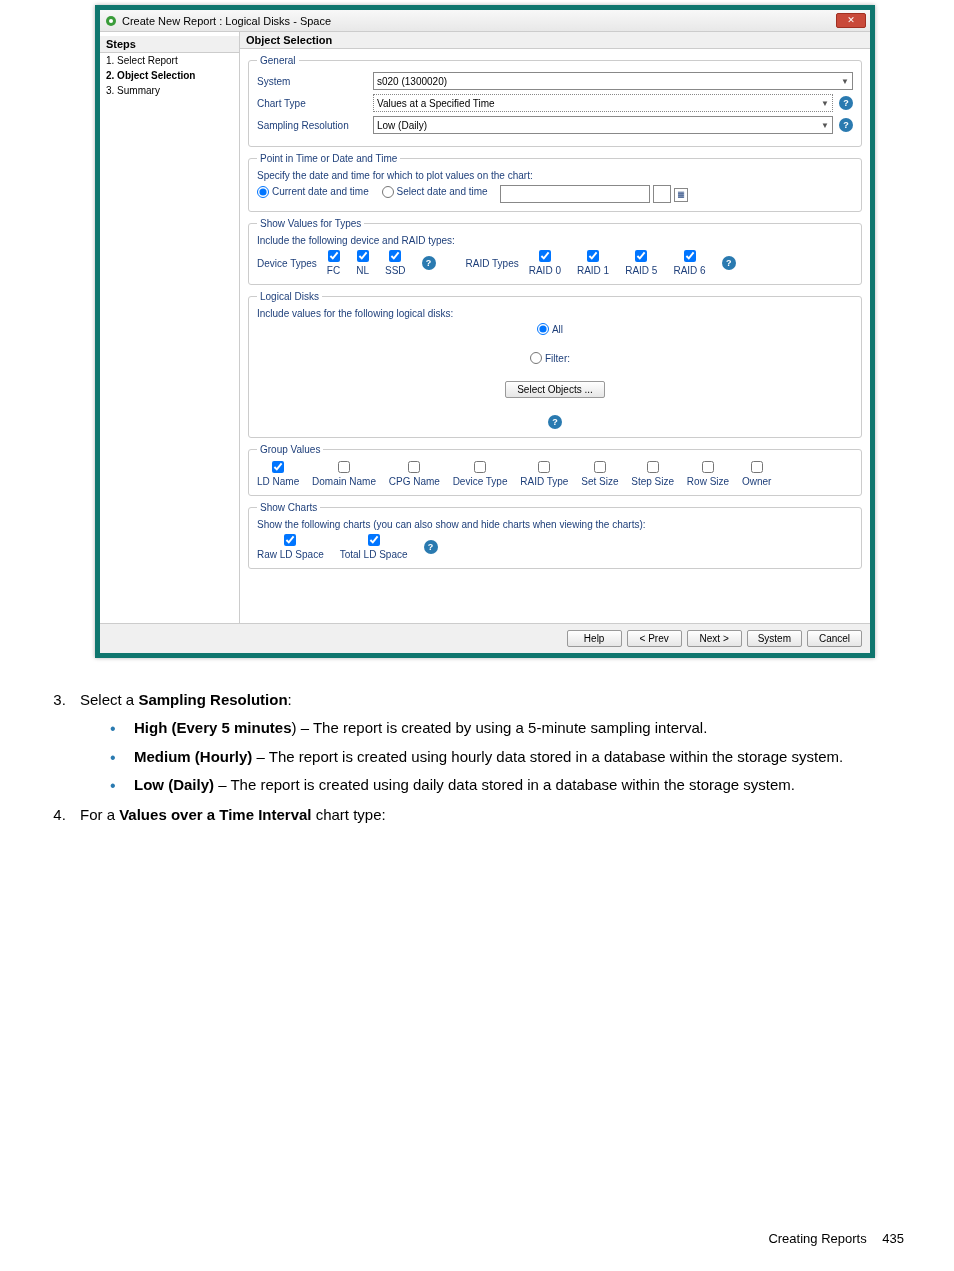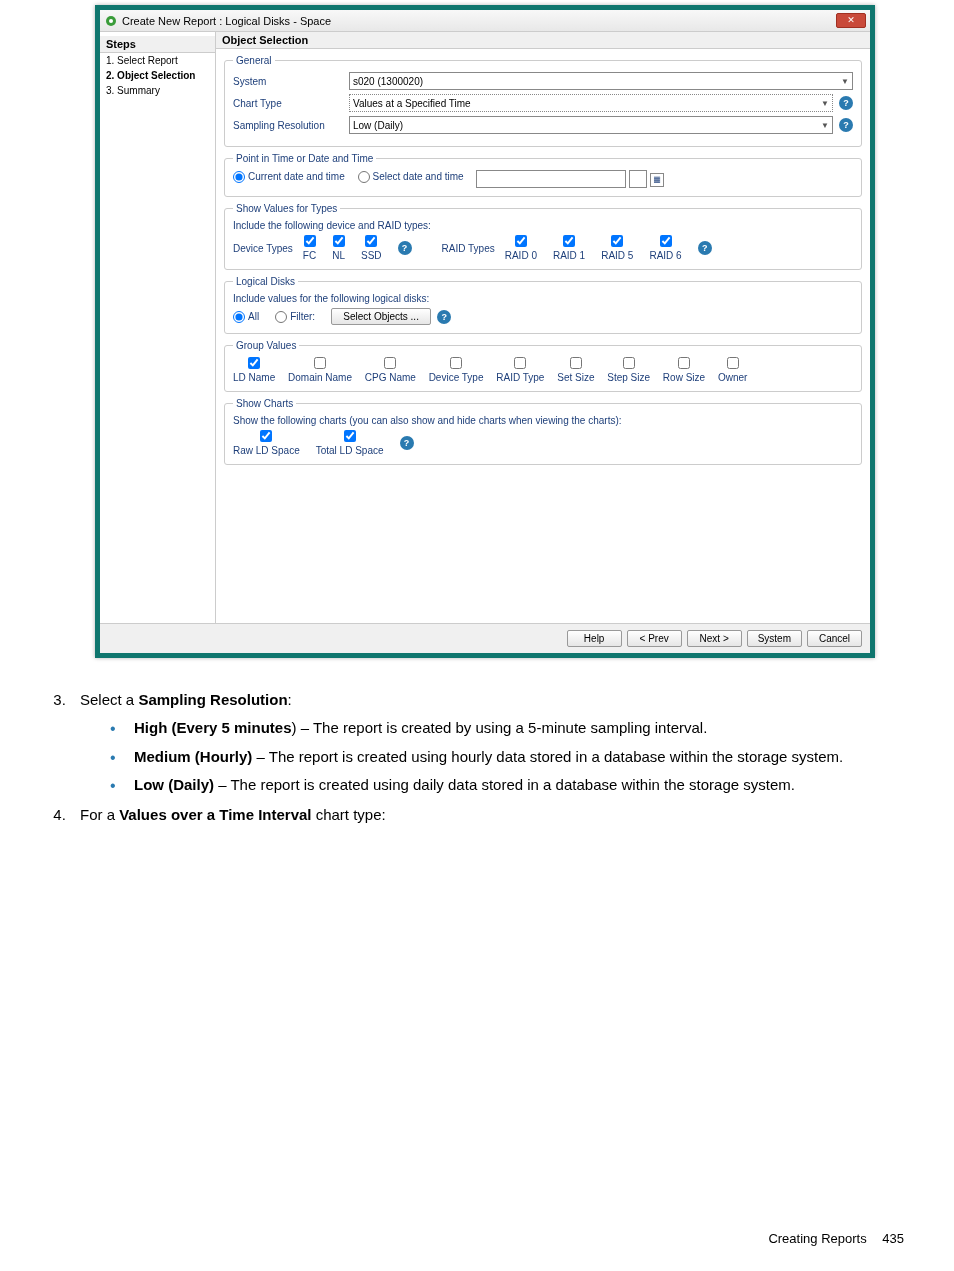--- a/index.html
+++ b/index.html
@@ -41,21 +41,21 @@
       background: #c94a3a;
       border: 1px solid #a03022;
       border-radius: 2px;
       color: white;
       font-size: 9px;
       text-align: center;
       line-height: 13px;
     }
     .dialog-body { display: flex; height: calc(100% - 52px); }
     .steps-col {
-      width: 116px;
+      width: 140px;
       border-right: 1px solid #ccc;
       padding: 4px 0 0 0;
       font-size: 11px;
       background: #fff;
     }
     .steps-header {
       font-weight: bold;
       padding: 2px 6px;
       border-bottom: 1px solid #ccc;
       font-size: 11px;
@@ -204,20 +204,21 @@
             <div class="form-dd">
               <span>Low (Daily)</span>
               <span class="dd-arrow">▼</span>
             </div>
             <span class="help-icon">?</span>
           </div>
         </fieldset>
 
         <fieldset>
           <legend>Point in Time or Date and Time</legend>
+          <div class="small-text">Specify the date and time for which to plot values on the chart:</div>
           <div>
             <label class="radio">
                 <input type="radio" checked="" style="">
                 <span>Current date and time</span>
               </label>
             <label class="radio">
                 <input type="radio" style="">
                 <span>Select date and time</span>
               </label>
             <input class="text-in" style="">
@@ -262,21 +263,21 @@
                 <input type="checkbox" checked="" style="">
                 <span>RAID 6</span>
               </label>
             <span class="help-icon">?</span>
           </div>
         </fieldset>
 
         <fieldset>
           <legend>Logical Disks</legend>
           <div class="small-text">Include values for the following logical disks:</div>
-          <div style="display:flex;align-items:center;gap:6px;">
+          <div style="display:flex;align-items:center;gap:17px;flex-direction:column;">
             <label class="radio">
                 <input type="radio" checked="" style="">
                 <span>All</span>
               </label>
             <label class="radio">
                 <input type="radio" style="">
                 <span>Filter:</span>
               </label>
             <button class="btn" style="min-width:100px;">Select Objects ...</button>
             <span class="help-icon">?</span>

